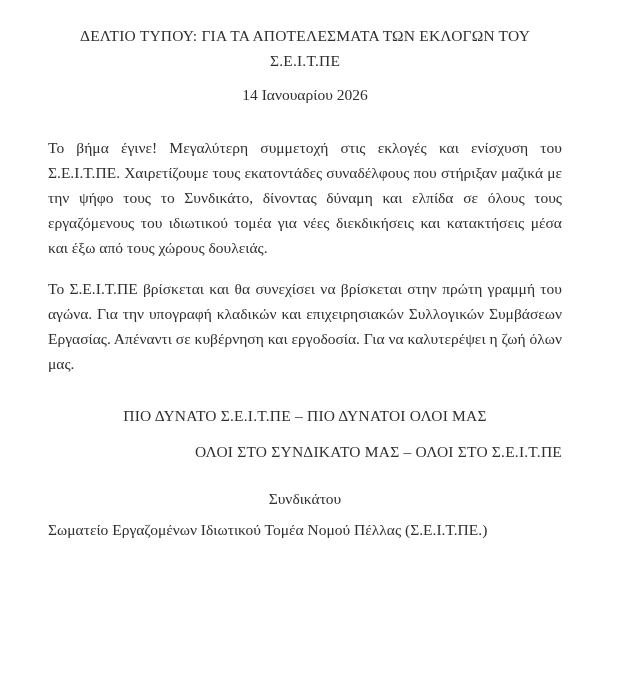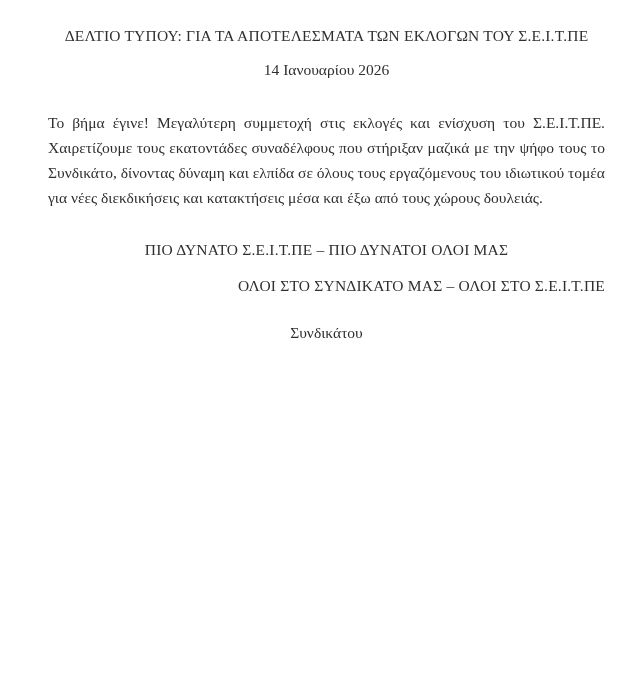--- a/index.html
+++ b/index.html
@@ -6,21 +6,21 @@
     margin: 0;
     padding: 0;
     background: #ffffff;
   }
   .page {
     box-sizing: border-box;
     width: 640px;
     height: 691px;
     overflow: hidden;
     background: #ffffff;
-    padding: 23px 35px 0 48px;
+    padding: 23px 78px 0 48px;
     font-family: "Liberation Serif", "DejaVu Serif", serif;
     font-size: 15.5px;
     line-height: 25px;
     color: #2f2f2f;
   }
   .title {
     margin: 0;
     font-size: 15.5px;
     font-weight: normal;
     text-align: center;
@@ -58,21 +58,23 @@
 <div class="page">
 
   <h1 class="title">ΔΕΛΤΙΟ ΤΥΠΟΥ: ΓΙΑ ΤΑ ΑΠΟΤΕΛΕΣΜΑΤΑ ΤΩΝ ΕΚΛΟΓΩΝ ΤΟΥ Σ.Ε.Ι.Τ.ΠΕ</h1>
 
   <div class="date">14 Ιανουαρίου 2026</div>
 
 
   <p class="body-par p2">Το βήμα έγινε! Μεγαλύτερη συμμετοχή στις εκλογές και ενίσχυση του Σ.Ε.Ι.Τ.ΠΕ. Χαιρετίζουμε τους εκατοντάδες συναδέλφους που στήριξαν μαζικά με την ψήφο τους το Συνδικάτο, δίνοντας δύναμη και ελπίδα σε όλους τους εργαζόμενους του ιδιωτικού τομέα για νέες διεκδικήσεις και κατακτήσεις μέσα και έξω από τους χώρους δουλειάς.</p>
 
 
+  <p class="body-par p4">Το Σ.Ε.Ι.Τ.ΠΕ βρίσκεται και θα συνεχίσει να βρίσκεται στην πρώτη γραμμή του αγώνα. Για την υπογραφή κλαδικών και επιχειρησιακών Συλλογικών Συμβάσεων Εργασίας. Απέναντι σε κυβέρνηση και εργοδοσία. Για να καλυτερέψει η ζωή όλων μας.</p>
 
   <div class="slogan slogan1">ΠΙΟ ΔΥΝΑΤΟ Σ.Ε.Ι.Τ.ΠΕ – ΠΙΟ ΔΥΝΑΤΟΙ ΟΛΟΙ ΜΑΣ</div>
 
   <div class="slogan slogan2">ΟΛΟΙ ΣΤΟ ΣΥΝΔΙΚΑΤΟ ΜΑΣ – ΟΛΟΙ ΣΤΟ Σ.Ε.Ι.Τ.ΠΕ</div>
 
   <div class="contact-heading">Συνδικάτου</div>
 
+  <p class="contact-org">Σωματείο Εργαζομένων Ιδιωτικού Τομέα Νομού Πέλλας (Σ.Ε.Ι.Τ.ΠΕ.)</p>
 
 </div>
 
 </body></html>

